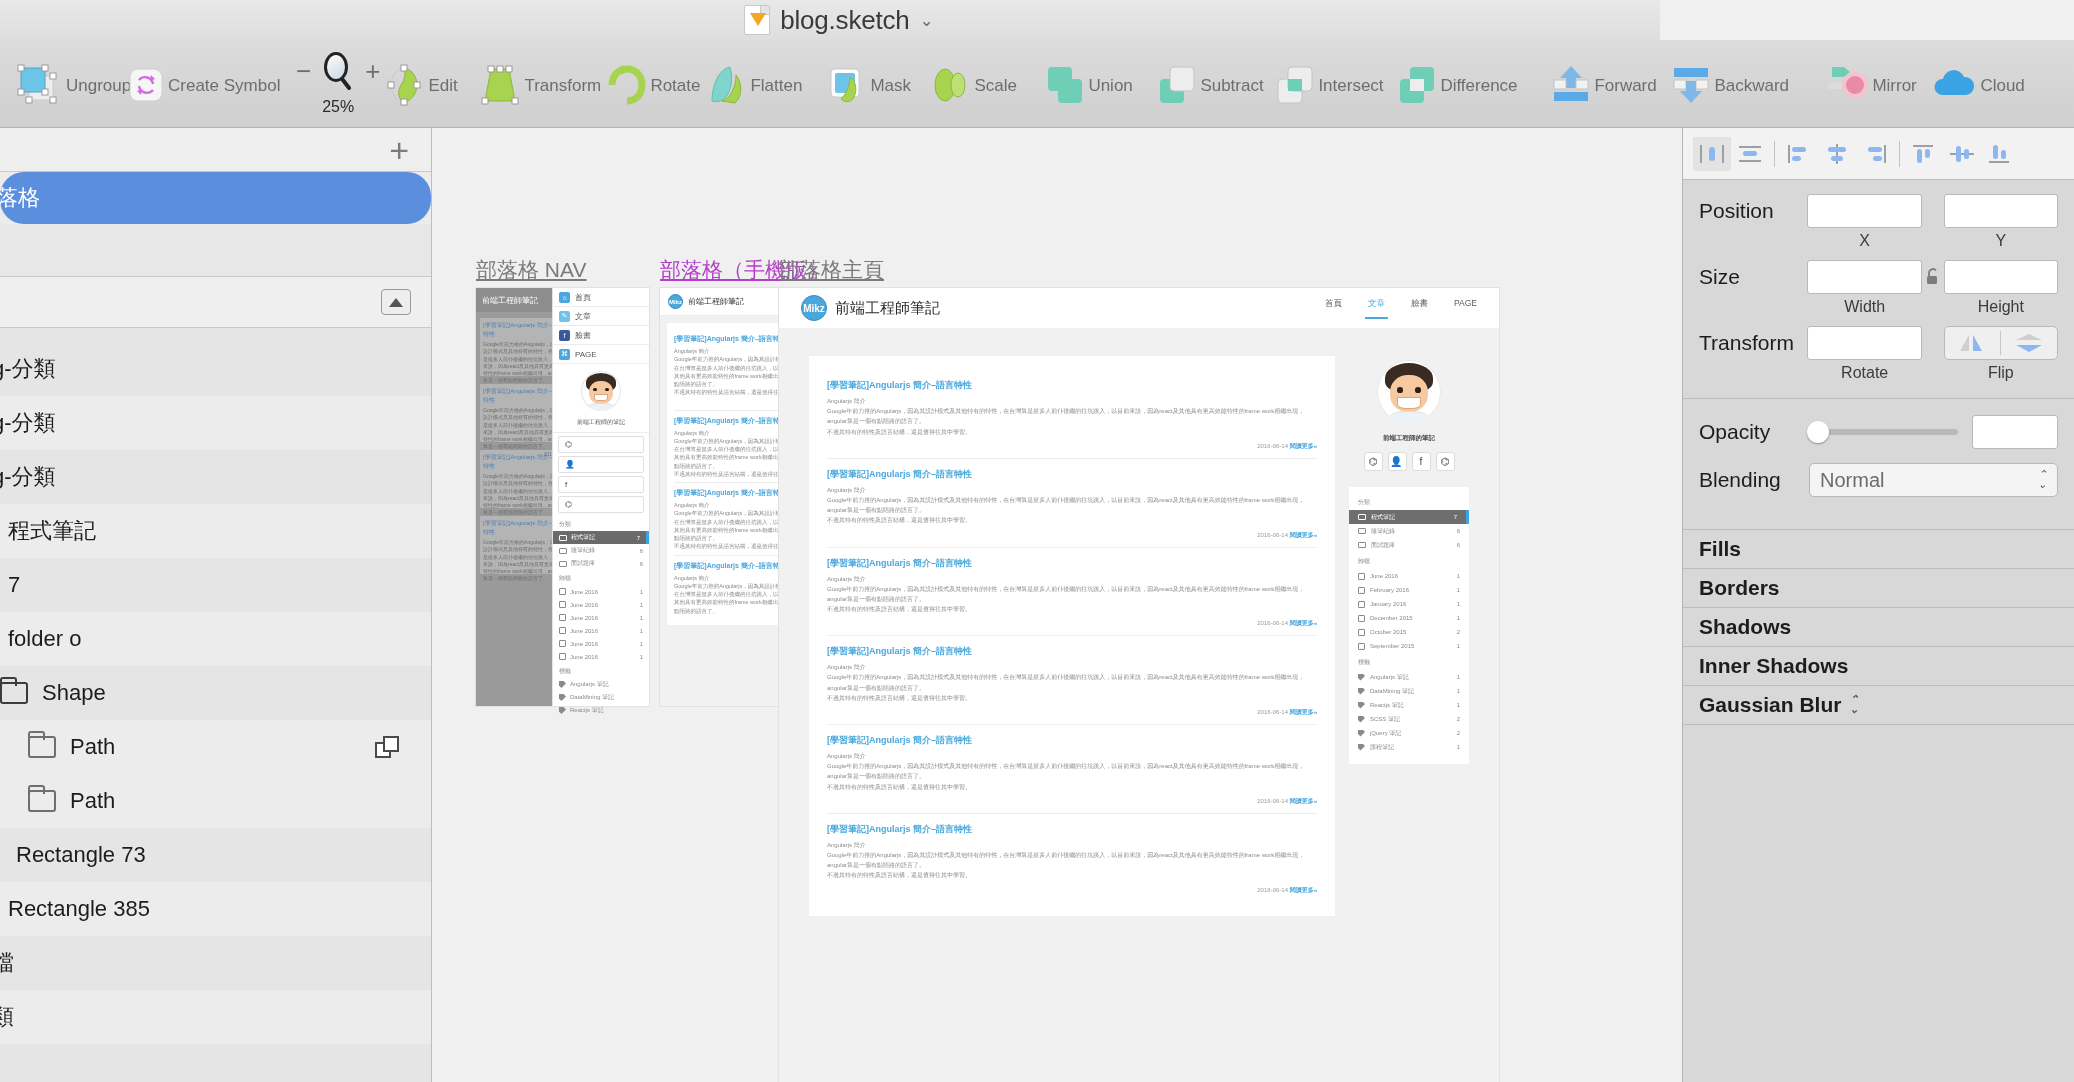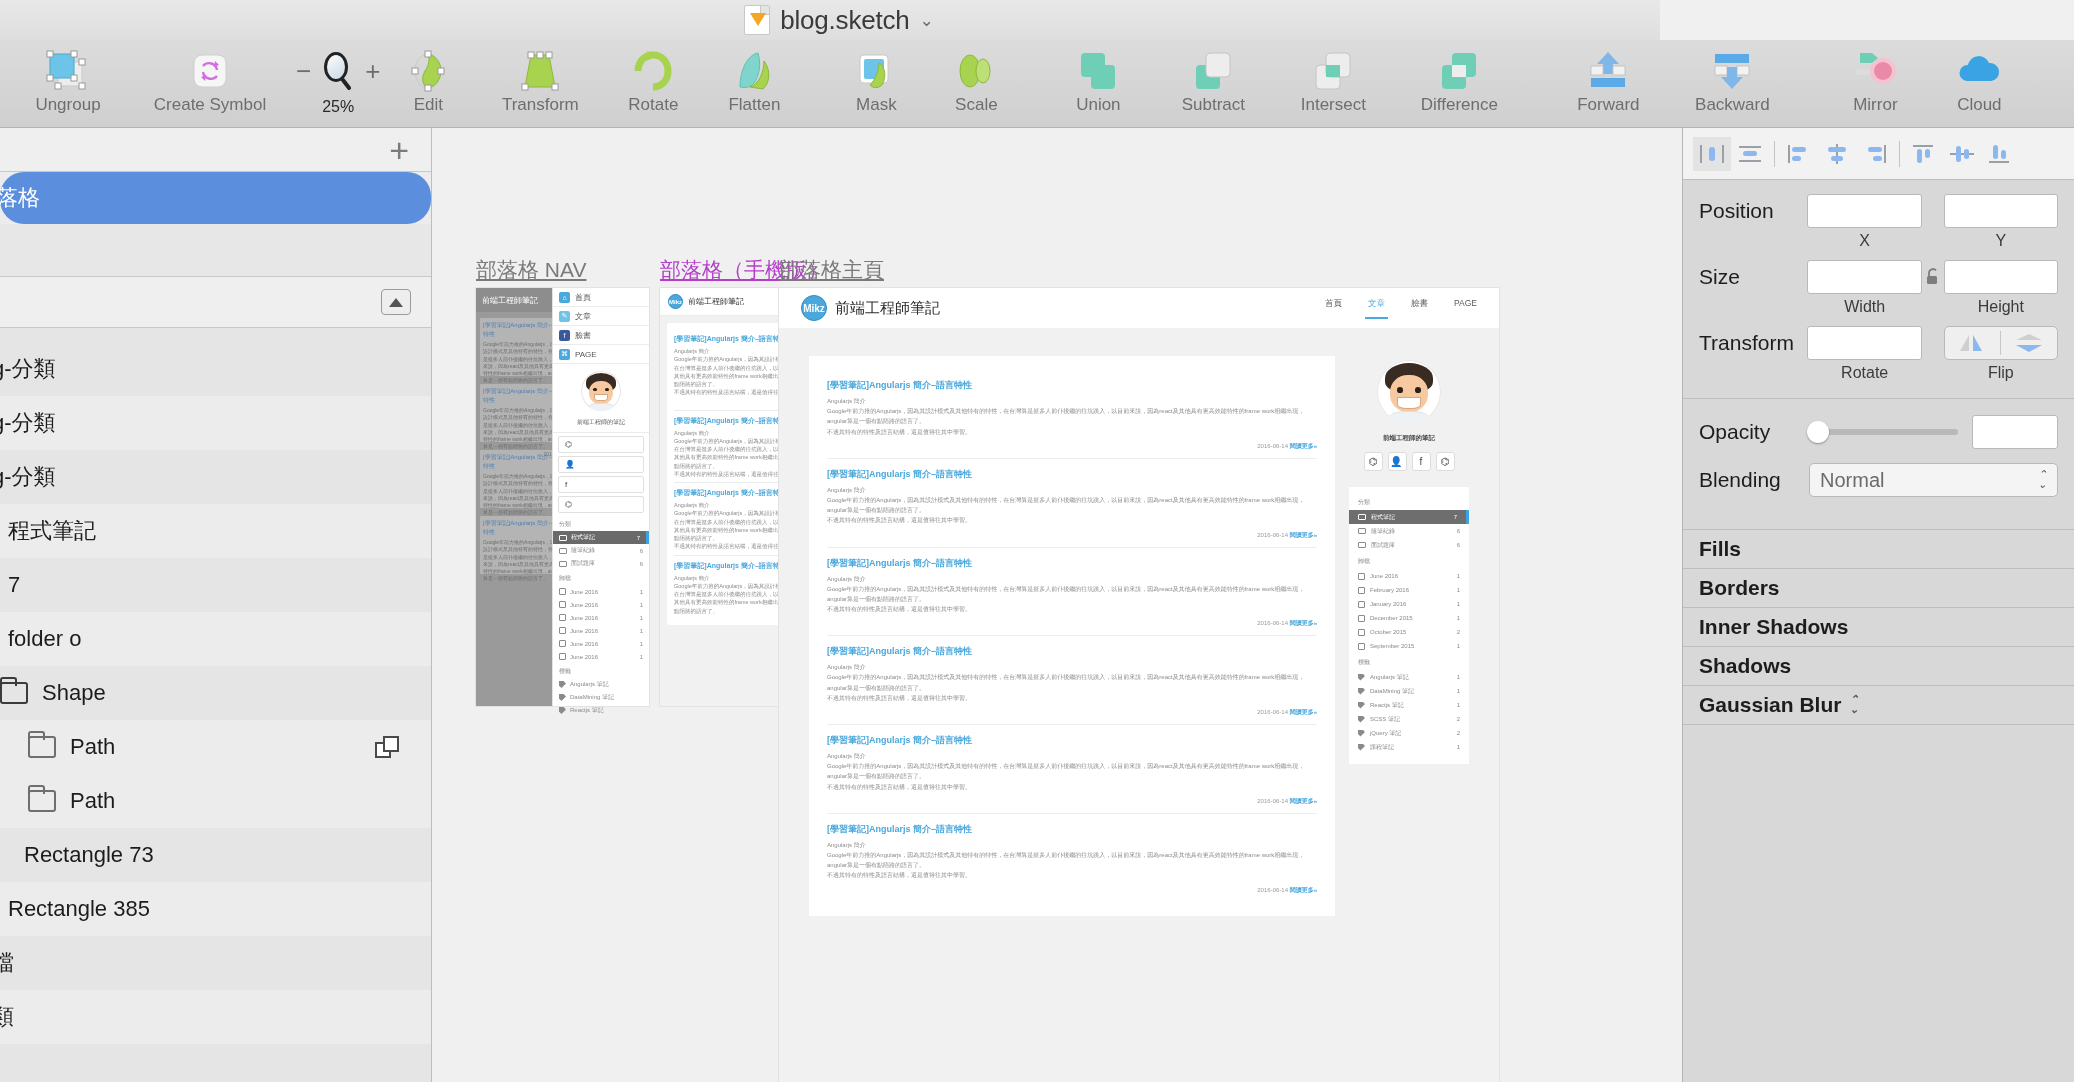--- a/index.html
+++ b/index.html
@@ -36,21 +36,21 @@
 
   
   .toolbar {
     position:absolute; left:0; top:40px; width:2074px; height:88px;
     background:linear-gradient(#dcdcdc,#cfcfcf);
     border-bottom:1px solid #b3b3b3;
     display:flex; align-items:flex-start; padding-top:8px;
     overflow:hidden;
   }
   .tbtn {
-    display:flex; flex-direction:column; align-items:center; justify-content:flex-start;
+    display:flex; flex-direction:row; align-items:center; justify-content:flex-start;
     height:74px; flex:0 0 auto; cursor:default;
   }
   .tbtn .ic { height:46px; display:flex; align-items:center; justify-content:center; }
   .tbtn .lb { font-size:17px; color:#6e6e6e; margin-top:1px; white-space:nowrap; }
 
   
   .zoomgrp { display:flex; align-items:center; height:74px; gap:4px; flex-direction:column;}
   .zoomrow { display:flex; align-items:center; height:46px; gap:10px;}
   .zoom-sign { font-size:26px; color:#6e6e6e; font-weight:300;}
   .magnif { position:relative; width:34px; height:42px;}
@@ -525,21 +525,21 @@
             <s></s>
           </span>
         </div>
 
       <div class="layer-row">
         <span class="folder thin" style="margin-left:28px"></span>
         <span class="ltxt">Path</span>
         </div>
 
       <div class="layer-row alt">
-        <span class="ltxt" style="margin-left:24px">Rectangle 73</span>
+        <span class="ltxt" style="margin-left:16px">Rectangle 73</span>
         </div>
       <div class="layer-row">
         <span class="ltxt" style="margin-left:8px">Rectangle 385</span>
         </div>
       <div class="layer-row alt">
         <span class="ltxt" style="margin-left:-8px">檔</span>
         </div>
       <div class="layer-row">
         <span class="ltxt" style="margin-left:-8px">類</span>
         </div>
@@ -1016,24 +1016,24 @@
       </div>
     </div>
 
     <div class="acc">
       <span>Fills</span>
       </div>
     <div class="acc">
       <span>Borders</span>
       </div>
     <div class="acc">
+      <span>Shadows</span>
+      </div>
+    <div class="acc">
       <span>Inner Shadows</span>
-      </div>
-    <div class="acc">
-      <span>Shadows</span>
       </div>
     <div class="acc">
       <span>Gaussian Blur</span>
       <span class="stepper">
           <i>⌃</i>
           <i>⌄</i>
         </span>
       </div>
   </div>
 

